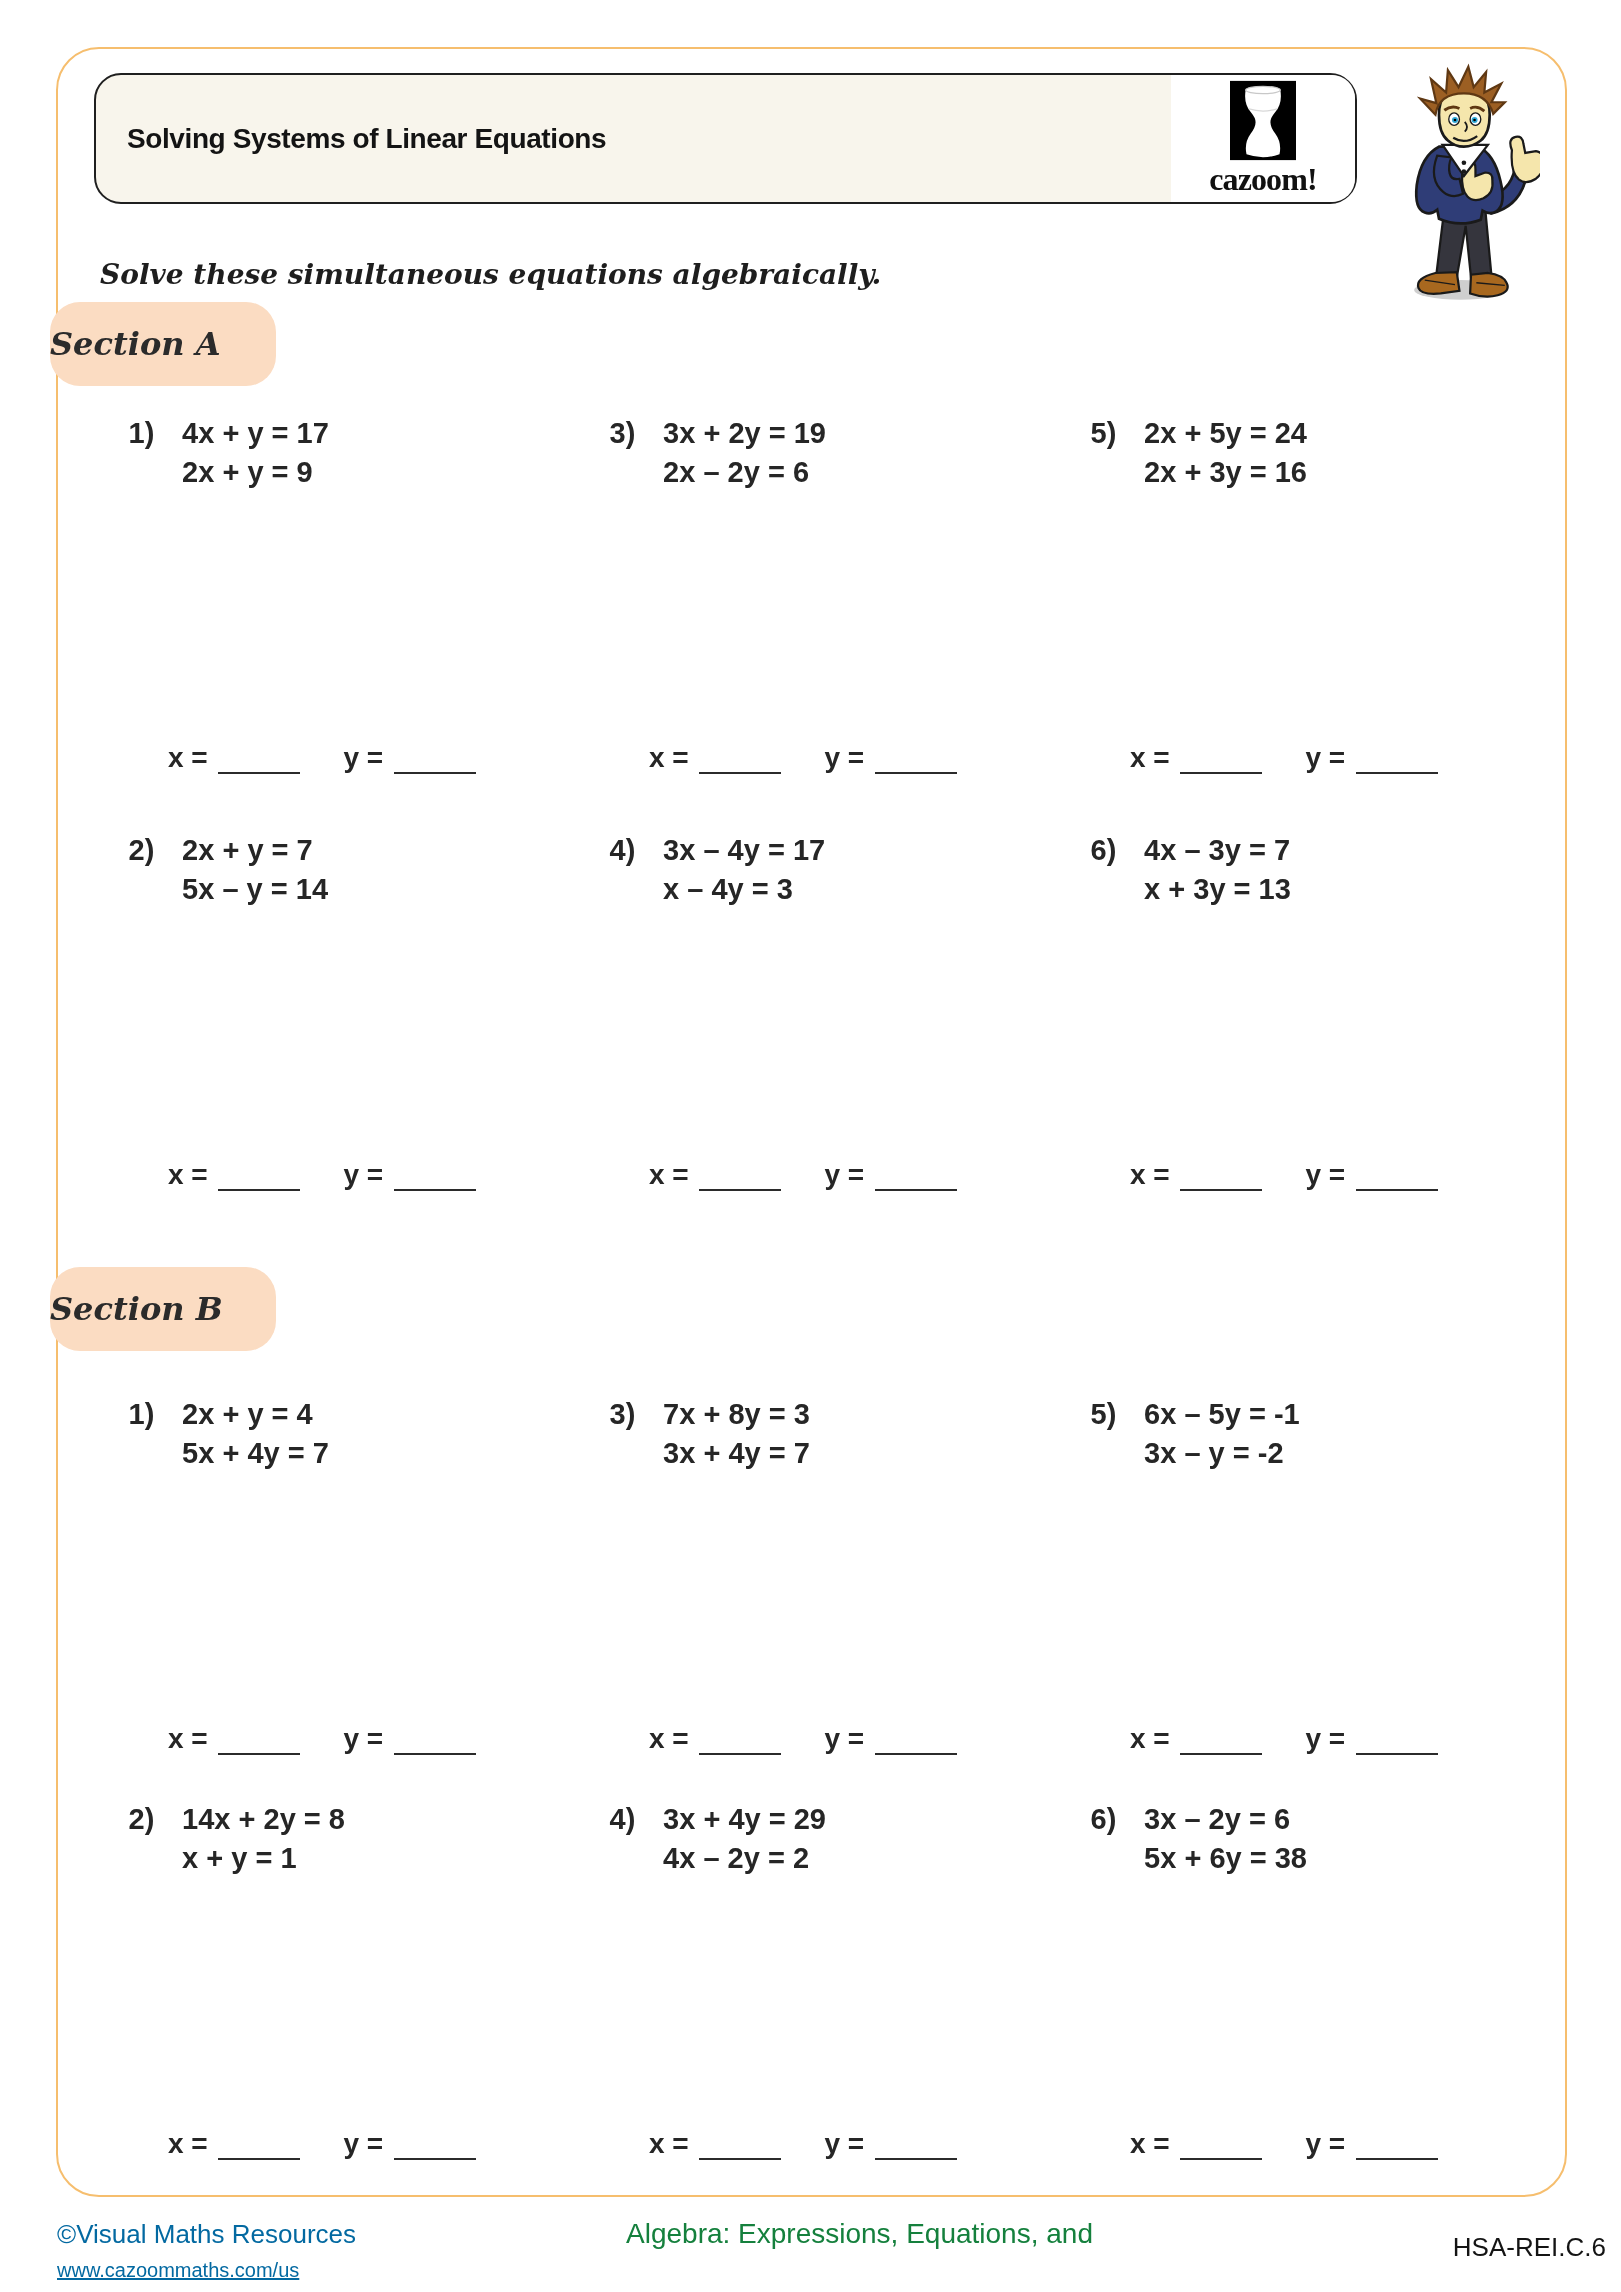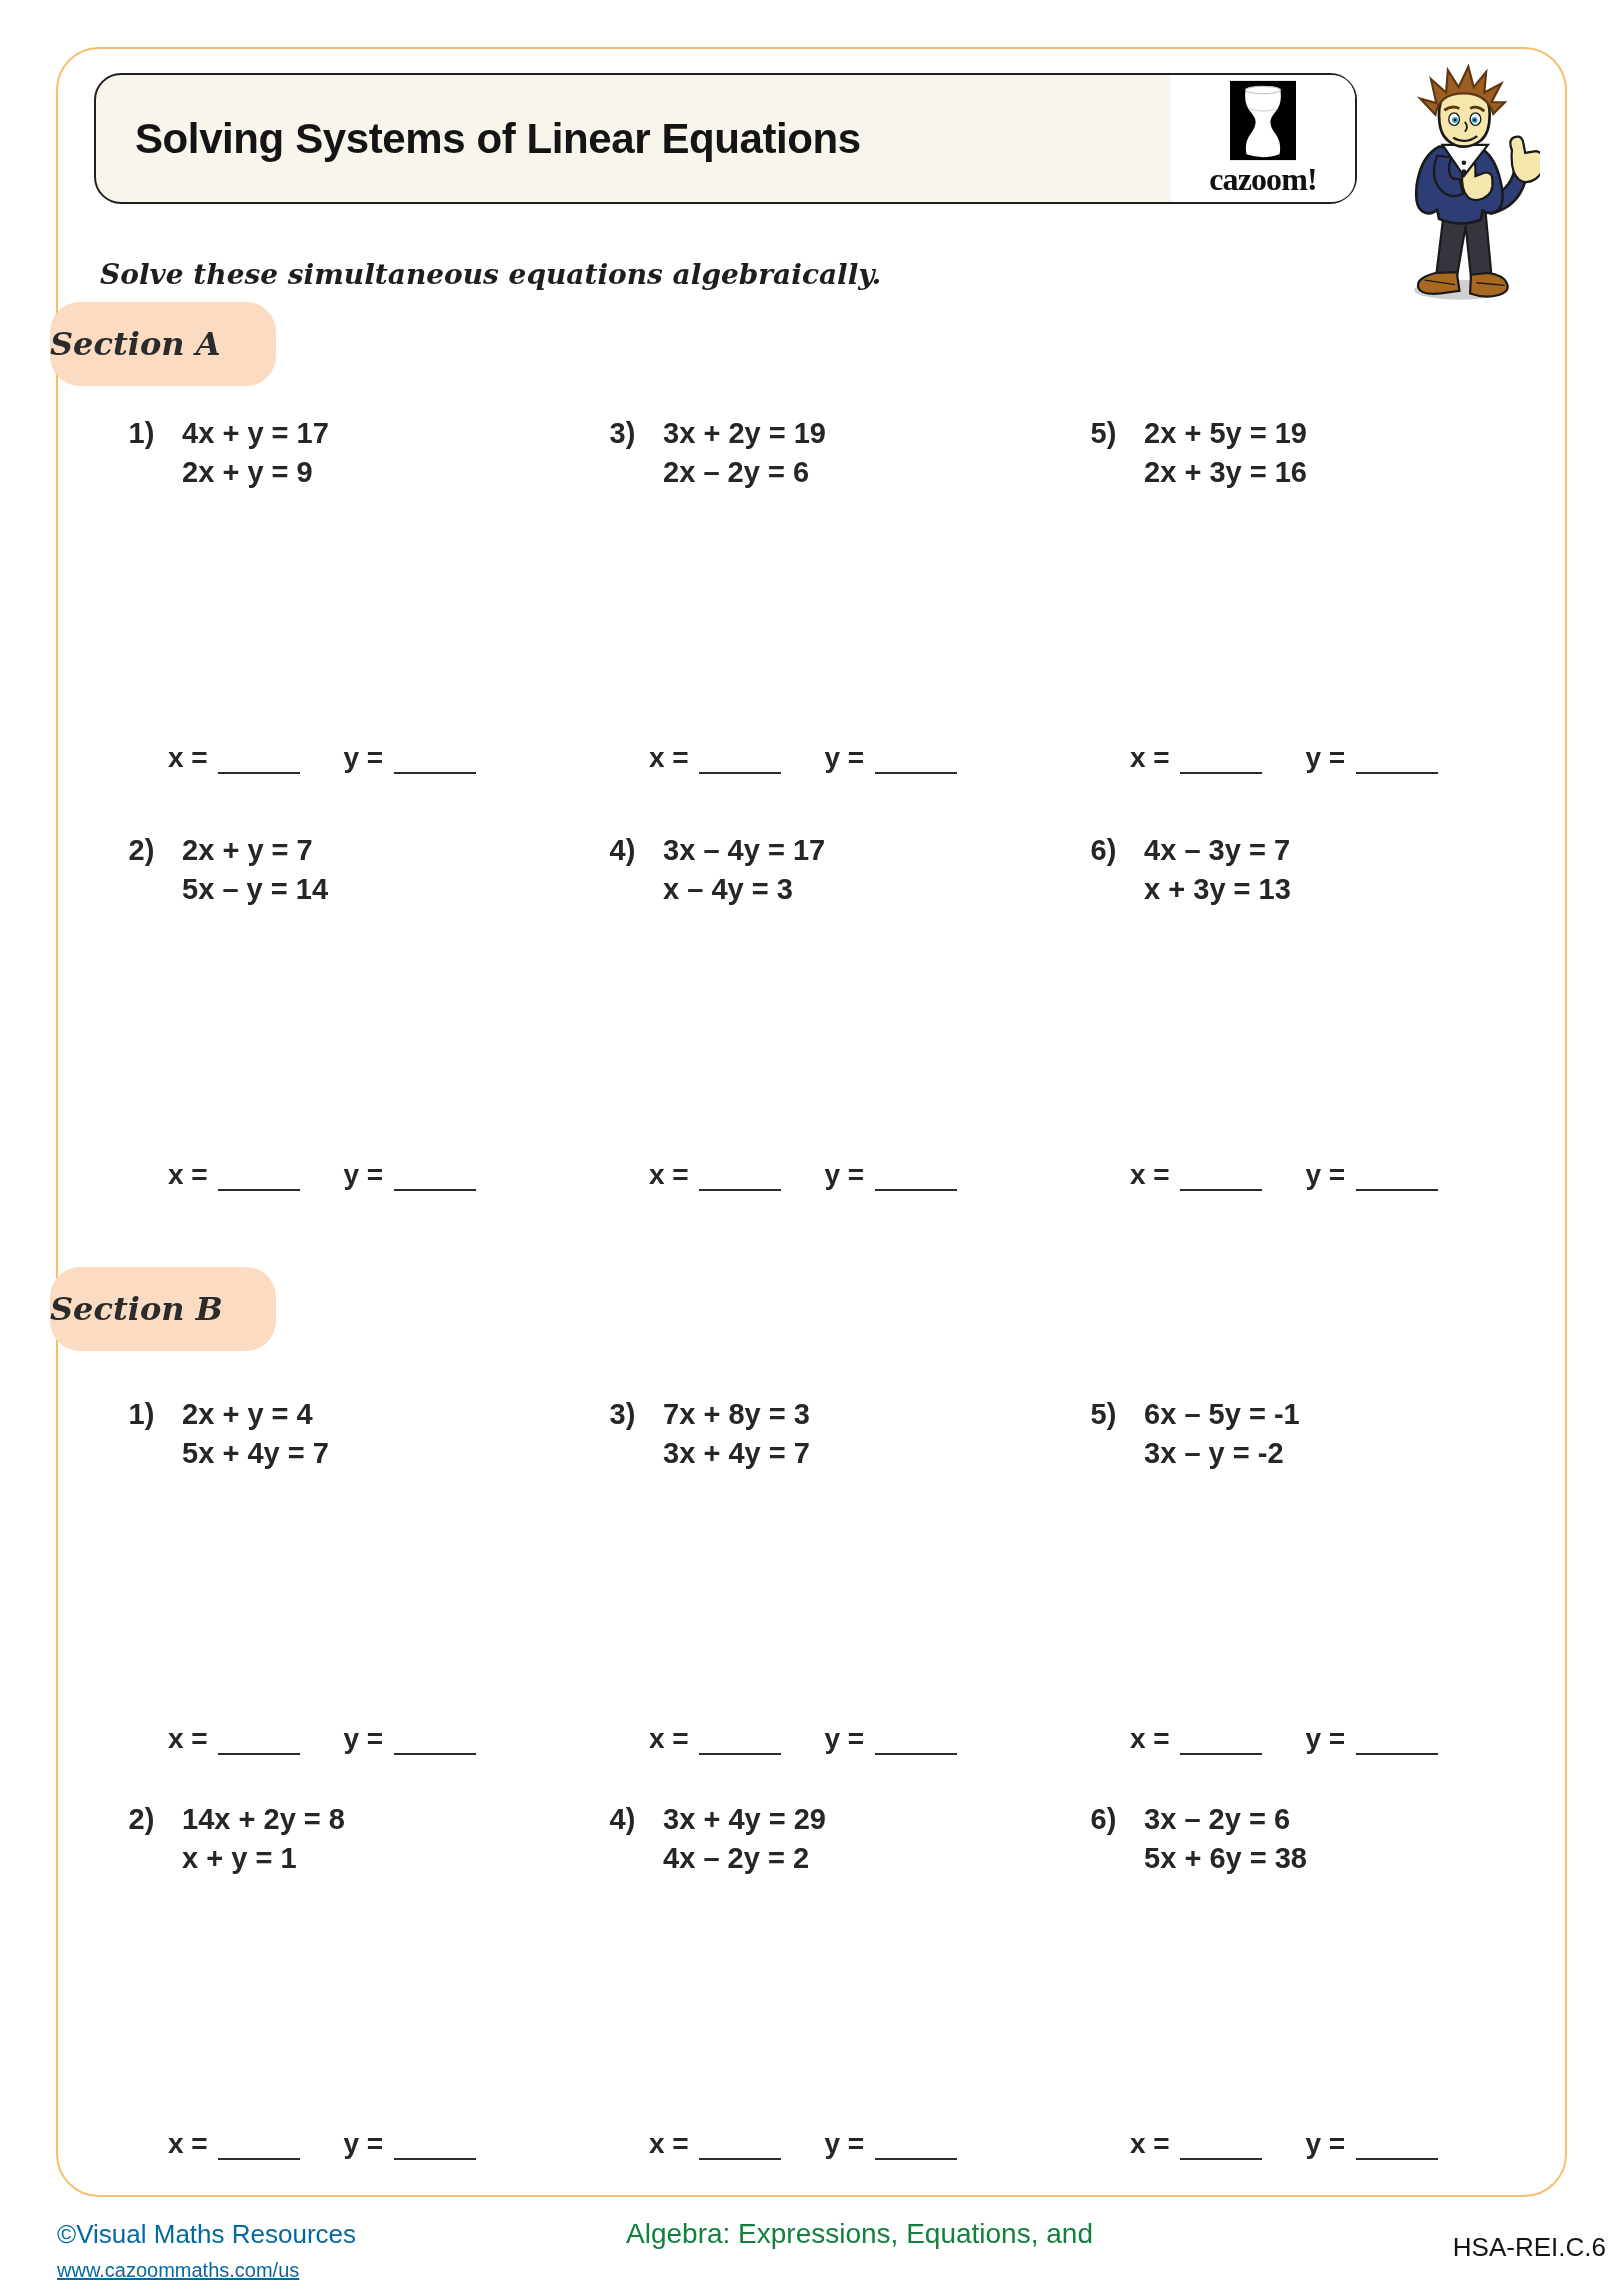--- a/index.html
+++ b/index.html
@@ -7,21 +7,21 @@
   body { position:relative; overflow:hidden; }
 
   
   .sheet { position:absolute; left:56px; top:47px; width:1511px; height:2150px;
            border:2.7px solid #F6BE6E; border-radius:43px; background:#ffffff; }
 
   
   .title-box { position:absolute; left:94px; top:73px; width:1263px; height:131px;
                background:#F8F5EC; border:2.7px solid #1f1f1f; border-radius:27px;
                display:flex; align-items:center; z-index:3; }
-  .title-text { padding-left:39px; font-size:42px; font-weight:bold; letter-spacing:-0.4px; color:#141414; }
+  .title-text { padding-left:31px; font-size:28px; font-weight:bold; letter-spacing:-0.4px; color:#141414; }
   .logo-panel { position:absolute; right:0; top:0; height:100%; width:184px; background:#ffffff;
                 border-radius:0 23px 23px 0; display:flex; flex-direction:column; align-items:center; justify-content:center; }
   .logo-drum { width:66px; height:81px; }
   .logo-text { font-family:"Liberation Serif", serif; font-weight:bold; font-size:32px; color:#111; letter-spacing:-0.9px; margin-top:0px; }
 
   
   .mascot { position:absolute; left:1386px; top:56px; width:154px; height:249px; z-index:4; }
 
   
   .instruction { position:absolute; left:100px; top:258px; font-family:"DejaVu Serif", serif;
@@ -150,21 +150,21 @@
       <span class="ans-label">x =</span>
       <span class="blank"></span>
       <span class="ans-label ygap">y =</span>
       <span class="blank"></span>
     </div>
   </div>
   <div class="cell">
     <div class="problem">
       <span class="pnum">5)</span>
       <span class="eqs">
-        <span class="eq">2x + 5y = 19</span>
+        <span class="eq">2x + 5y = 24</span>
         <span class="eq">2x + 3y = 16</span>
       </span>
     </div>
     <div class="answers">
       <span class="ans-label">x =</span>
       <span class="blank"></span>
       <span class="ans-label ygap">y =</span>
       <span class="blank"></span>
     </div>
   </div>

